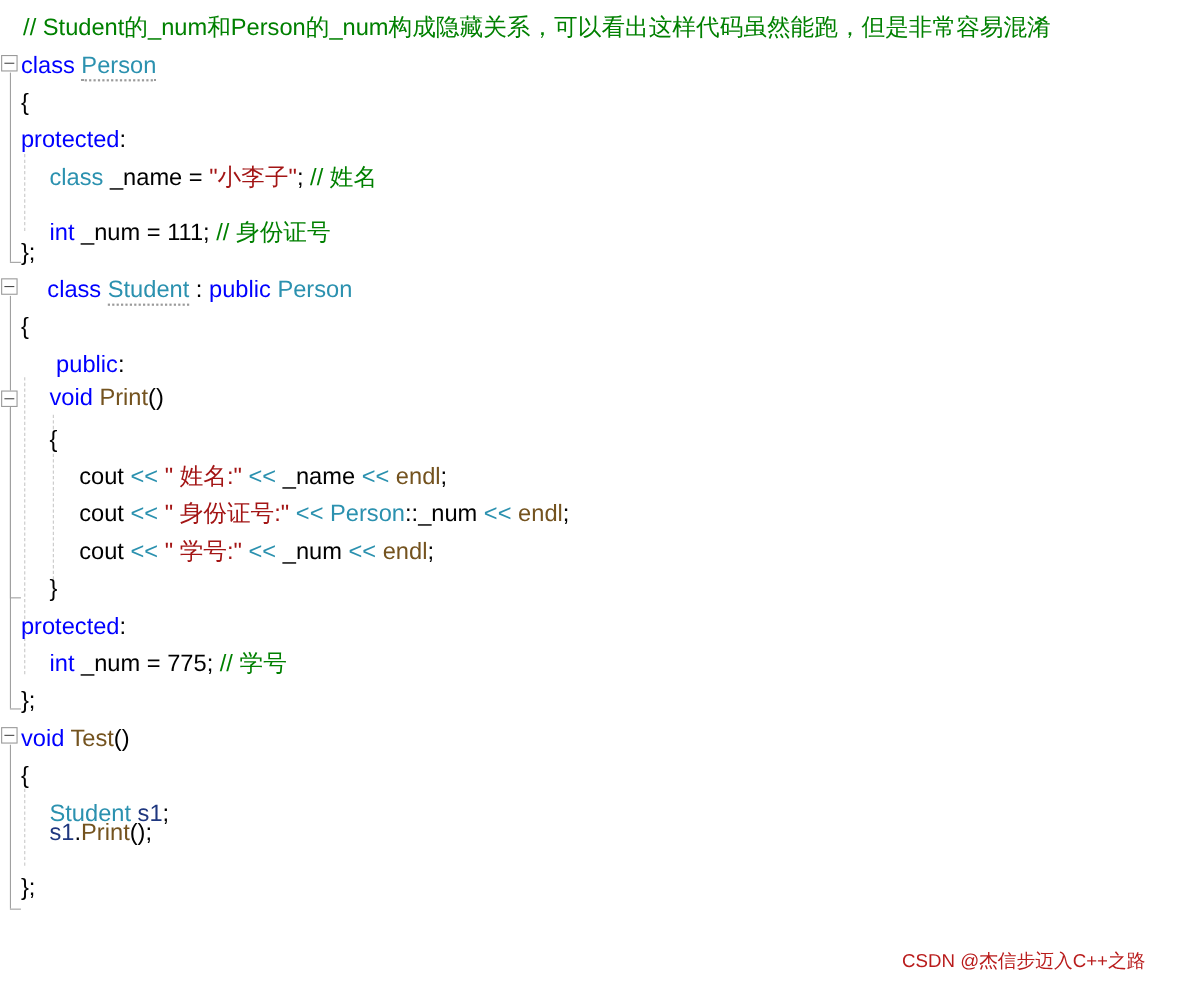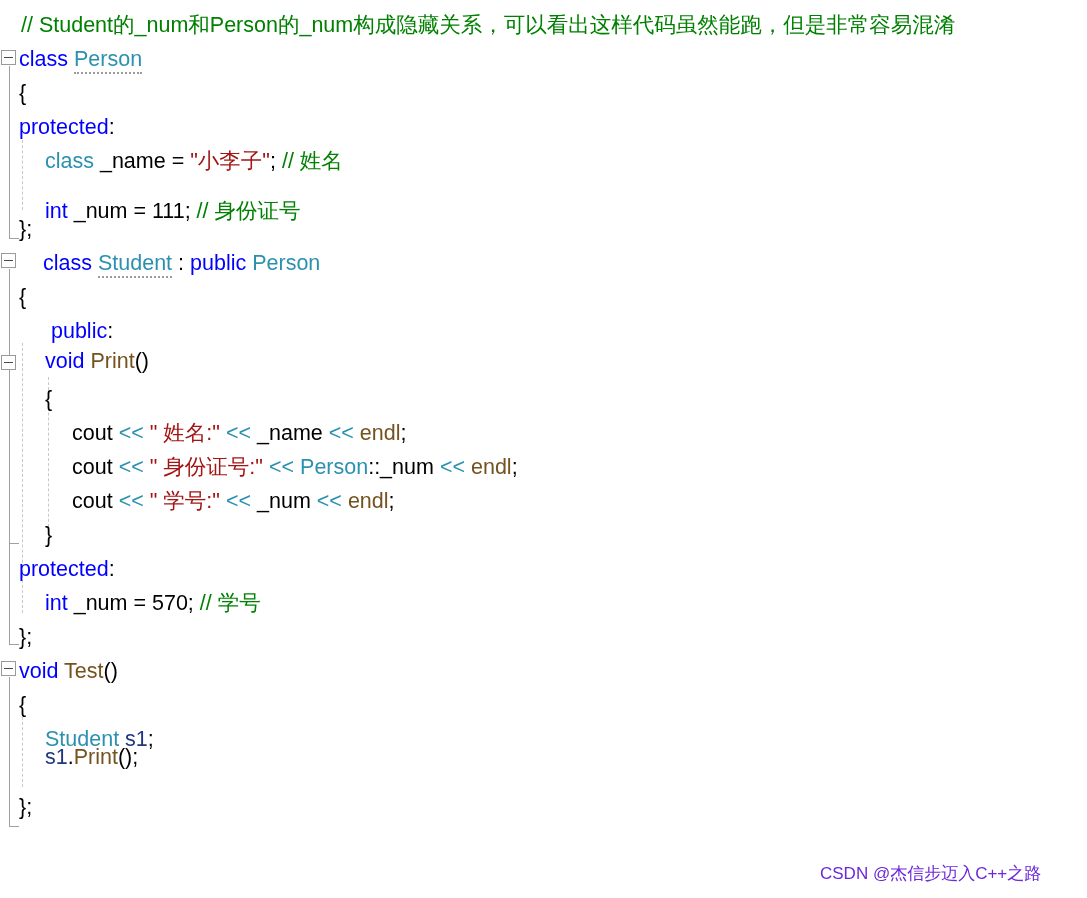--- a/index.html
+++ b/index.html
@@ -92,21 +92,21 @@
     width: 0;
     border-left: 1px dashed #c8c8c8;
   }
 
   
   #watermark {
     position: absolute;
     left: 820px;
     top: 862px;
     font-size: 17px;
-    color: #6d28d9;
+    color: #b91c1c;
     white-space: pre;
     font-family: "Liberation Sans", "DejaVu Sans", sans-serif;
   }
 </style>
 </head>
 <body>
 
 <div id="editor">
 
   <div id="indent-guides">
@@ -145,21 +145,21 @@
       <div class="line" style="top: 246px;"><div class="code" style="left: 19px; margin-left: 24px;"><span class="t-kw">class </span><span class="t-type hint">Student</span><span class="t-plain"> : </span><span class="t-kw">public </span><span class="t-type">Person</span></div></div>
       <div class="line" style="top: 280px;"><div class="code" style="left: 19px;"><span class="t-plain">{</span></div></div>
       <div class="line" style="top: 314px;"><div class="code" style="left: 19px; margin-left: 32px;"><span class="t-kw">public</span><span class="t-plain">:</span></div></div>
       <div class="line" style="top: 344px;"><div class="code" style="left: 45px;"><span class="t-kw">void </span><span class="t-func">Print</span><span class="t-plain">()</span></div></div>
       <div class="line" style="top: 382px;"><div class="code" style="left: 45px;"><span class="t-plain">{</span></div></div>
       <div class="line" style="top: 416px;"><div class="code" style="left: 72px;"><span class="t-plain">cout </span><span class="t-op">&lt;&lt;</span><span class="t-plain"> </span><span class="t-string">" 姓名:"</span><span class="t-plain"> </span><span class="t-op">&lt;&lt;</span><span class="t-plain"> _name </span><span class="t-op">&lt;&lt;</span><span class="t-plain"> </span><span class="t-func">endl</span><span class="t-plain">;</span></div></div>
       <div class="line" style="top: 450px;"><div class="code" style="left: 72px;"><span class="t-plain">cout </span><span class="t-op">&lt;&lt;</span><span class="t-plain"> </span><span class="t-string">" 身份证号:"</span><span class="t-plain"> </span><span class="t-op">&lt;&lt;</span><span class="t-plain"> </span><span class="t-type">Person</span><span class="t-plain">::_num </span><span class="t-op">&lt;&lt;</span><span class="t-plain"> </span><span class="t-func">endl</span><span class="t-plain">;</span></div></div>
       <div class="line" style="top: 484px;"><div class="code" style="left: 72px;"><span class="t-plain">cout </span><span class="t-op">&lt;&lt;</span><span class="t-plain"> </span><span class="t-string">" 学号:"</span><span class="t-plain"> </span><span class="t-op">&lt;&lt;</span><span class="t-plain"> _num </span><span class="t-op">&lt;&lt;</span><span class="t-plain"> </span><span class="t-func">endl</span><span class="t-plain">;</span></div></div>
       <div class="line" style="top: 518px;"><div class="code" style="left: 45px;"><span class="t-plain">}</span></div></div>
       <div class="line" style="top: 552px;"><div class="code" style="left: 19px;"><span class="t-kw">protected</span><span class="t-plain">:</span></div></div>
-      <div class="line" style="top: 586px;"><div class="code" style="left: 45px;"><span class="t-kw">int</span><span class="t-plain"> _num = 570; </span><span class="t-comment">// 学号</span></div></div>
+      <div class="line" style="top: 586px;"><div class="code" style="left: 45px;"><span class="t-kw">int</span><span class="t-plain"> _num = 775; </span><span class="t-comment">// 学号</span></div></div>
       <div class="line" style="top: 620px;"><div class="code" style="left: 19px;"><span class="t-plain">};</span></div></div>
       <div class="line" style="top: 654px; padding-left: 21px;"><div class="code" style="left: 19px;"><span class="t-kw">void </span><span class="t-func">Test</span><span class="t-plain">()</span></div></div>
       <div class="line" style="top: 688px;"><div class="code" style="left: 19px;"><span class="t-plain">{</span></div></div>
       <div class="line" style="top: 722px;"><div class="code" style="left: 45px;"><span class="t-type">Student</span><span class="t-plain"> </span><span class="t-local">s1</span><span class="t-plain">;</span></div></div>
       <div class="line" style="top: 740px;"><div class="code" style="left: 45px;"><span class="t-local">s1</span><span class="t-plain">.</span><span class="t-func">Print</span><span class="t-plain">();</span></div></div>
       <div class="line" style="top: 790px;"><div class="code" style="left: 19px;"><span class="t-plain">};</span></div></div>
     </div>
 
   <div id="watermark">CSDN @杰信步迈入C++之路</div>
 </div>

